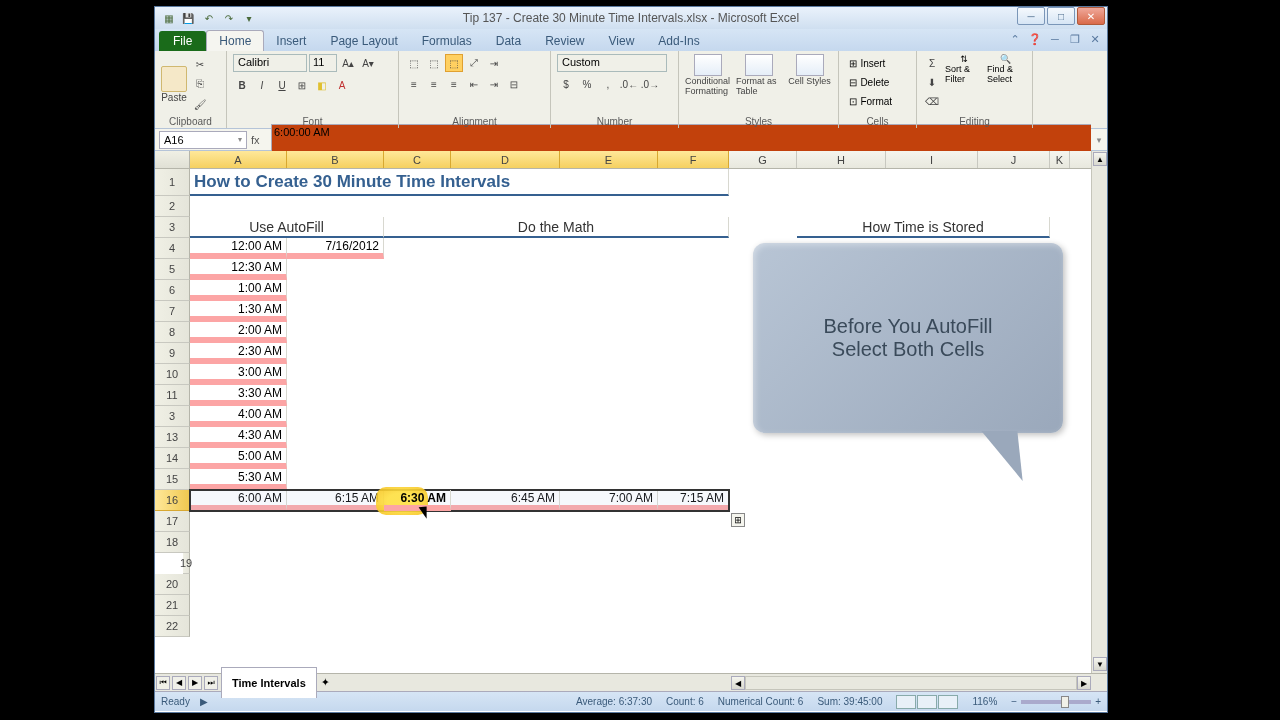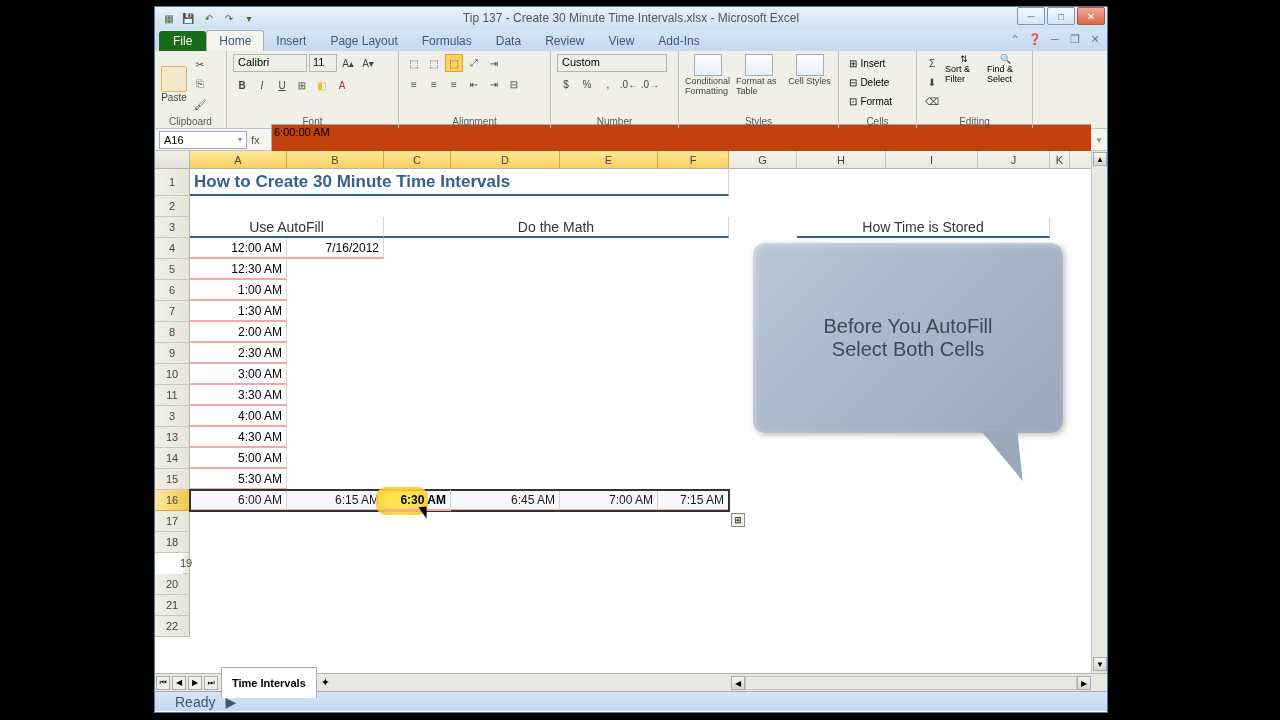--- a/index.html
+++ b/index.html
@@ -59,21 +59,21 @@
 
 .grid-area { position: relative; height: 522px; overflow: hidden; background: #fff; }
 .col-headers { display: flex; height: 18px; background: linear-gradient(#f5f5ee,#e8e8de); border-bottom: 1px solid #b5b5aa; }
 .corner { width: 35px; border-right: 1px solid #b5b5aa; background: linear-gradient(#f0f0e5,#e0e0d5); }
 .ch { border-right: 1px solid #c8c8c0; text-align: center; font-size: 11px; color: #444; display: flex; align-items: center; justify-content: center; }
 .ch.sel { background: linear-gradient(#ffe89a,#f5d060); border-right: 1px solid #d8a830; }
 .row-headers { position: absolute; left: 0; top: 18px; width: 35px; }
 .rh { height: 21px; border-bottom: 1px solid #c8c8c0; border-right: 1px solid #b5b5aa; background: linear-gradient(to right,#f0f0e5,#e5e5da); text-align: center; font-size: 11px; color: #444; display: flex; align-items: center; justify-content: center; }
 .rh.sel { background: linear-gradient(to right,#ffe89a,#f0c850); border-bottom: 1px solid #d8a830; }
 .cells { position: absolute; left: 35px; top: 18px; }
-.cell { position: absolute; border-right: 1px solid #d8d8d0; border-bottom: 2px solid #fca5a5; font-size: 12px; padding: 1px 4px; display: flex; align-items: center; }
+.cell { position: absolute; border-right: 1px solid #d8d8d0; border-bottom: 6px solid #fca5a5; font-size: 12px; padding: 1px 4px; display: flex; align-items: center; }
 .cell.rt { justify-content: flex-end; }
 .cell.ct { justify-content: center; }
 .title-row { font-size: 17px; color: #356090; font-weight: 500; border-bottom: 2px solid #356090; }
 .hdr { font-size: 14px; font-weight: 500; color: #333; border-bottom: 2px solid #356090; }
 .selection { position: absolute; border: 2px solid #333; background: rgba(180,200,230,0.12); pointer-events: none; }
 .highlight-cell { position: absolute; background: radial-gradient(ellipse,#ffe040 40%,#f5c020 100%); border-radius: 10px; opacity: 0.9; pointer-events: none; }
 .autofill-ic { position: absolute; width: 14px; height: 14px; border: 1px solid #888; background: #f5f5ee; font-size: 9px; display: flex; align-items: center; justify-content: center; }
 .vscroll { position: absolute; right: 0; top: 0; width: 16px; height: 100%; background: #e8e8df; border-left: 1px solid #c5c5bb; }
 .vscroll .arrow { width: 14px; height: 14px; margin: 1px; background: linear-gradient(#f5f5ee,#d8d8cf); border: 1px solid #aab; font-size: 8px; display: flex; align-items: center; justify-content: center; }
 
@@ -85,21 +85,21 @@
 .sheet-tabs { height: 18px; background: #e8e8df; border-top: 1px solid #b5b5aa; display: flex; align-items: center; font-size: 11px; position: relative; }
 .nav-arrows { display: flex; }
 .nav-ar { width: 14px; height: 14px; border: 1px solid #aab; margin: 1px; font-size: 8px; display: flex; align-items: center; justify-content: center; background: #f0f0e8; }
 .sheet-tab { background: #fff; border: 1px solid #aab; border-bottom: none; padding: 9px 10px; margin-left: 2px; font-weight: 600; }
 .new-sheet { width: 18px; height: 14px; margin-left: 4px; }
 .hscroll { position: absolute; right: 16px; bottom: 0; height: 16px; width: 360px; background: #e8e8df; display: flex; align-items: center; }
 .hscroll .arrow { width: 14px; height: 14px; background: linear-gradient(#f5f5ee,#d8d8cf); border: 1px solid #aab; font-size: 8px; display: flex; align-items: center; justify-content: center; }
 .hscroll .track { flex: 1; height: 14px; border: 1px solid #c5c5bb; }
 
 
-.status-bar { height: 20px; background: linear-gradient(#d6e5f5,#c5d8ee); border-top: 1px solid #aab; display: flex; align-items: center; font-size: 14px; color: #3a5a7a; padding: 0 20px; justify-content: space-between; }
+.status-bar { height: 20px; background: linear-gradient(#d6e5f5,#c5d8ee); border-top: 1px solid #aab; display: flex; align-items: center; font-size: 10px; color: #3a5a7a; padding: 0 6px; justify-content: space-between; }
 .status-right { display: flex; gap: 14px; align-items: center; }
 .view-btns { display: flex; gap: 1px; }
 .view-btn { width: 20px; height: 14px; border: 1px solid #8aa; background: #e8f0f8; }
 .zoom-ctrl { display: flex; align-items: center; gap: 4px; }
 .zoom-track { width: 70px; height: 4px; background: #aac; position: relative; }
 .zoom-thumb { position: absolute; width: 8px; height: 12px; background: #f0f0e8; border: 1px solid #888; top: -4px; left: 40px; }
 </style>
 </head>
 <body>
 
@@ -380,15 +380,34 @@
       <div class="track"></div>
       <div class="arrow">▶</div>
     </div>
   </div>
 
   <div class="status-bar">
     <div style="display:flex;gap:10px;align-items:center">
       <span>Ready</span>
       <span>▶</span>
     </div>
+    <div class="status-right">
+      <span>Average: 6:37:30</span>
+      <span>Count: 6</span>
+      <span>Numerical Count: 6</span>
+      <span>Sum: 39:45:00</span>
+      <div class="view-btns">
+        <div class="view-btn"></div>
+        <div class="view-btn"></div>
+        <div class="view-btn"></div>
+      </div>
+      <span>116%</span>
+      <div class="zoom-ctrl">
+        <span>−</span>
+        <div class="zoom-track">
+            <div class="zoom-thumb"></div>
+          </div>
+        <span>+</span>
+      </div>
+    </div>
   </div>
 
 </div>
 
 </body></html>

